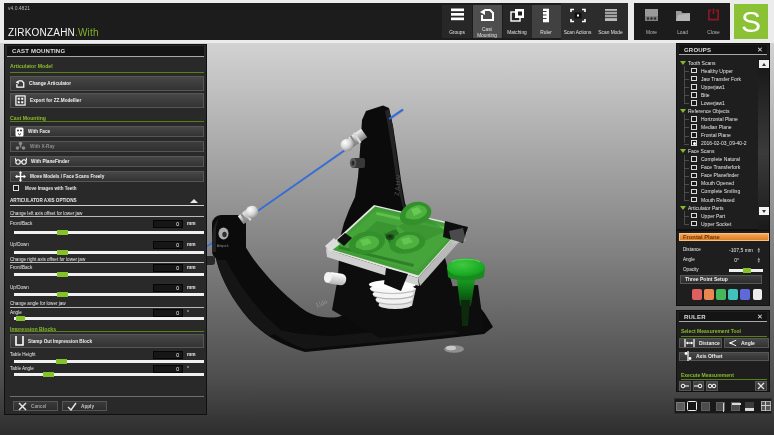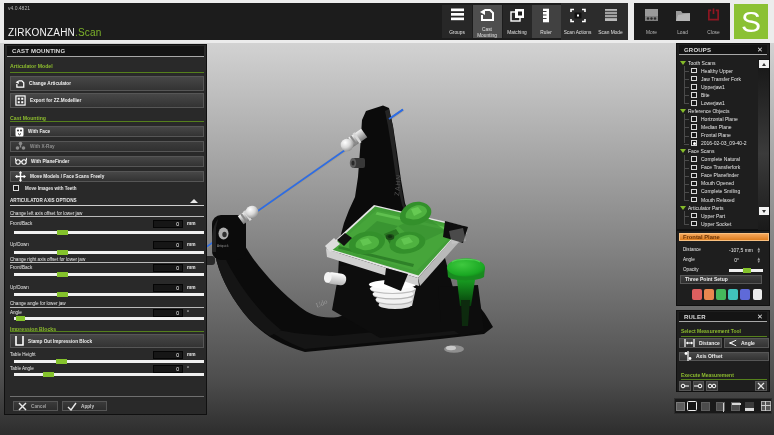--- a/index.html
+++ b/index.html
@@ -160,21 +160,21 @@
 
 <path d="M457,280 L475,280 L471,306 L460,306 Z" fill="url(#stem)"></path>
 <path d="M461,300 L470,300 L468,326 L462,326 Z" fill="#0d2a0e"></path>
 <path d="M447,267 L485,267 L484,277 C478,281.5 453,281.5 448,277 Z" fill="#188a1f"></path>
 <ellipse cx="466" cy="267.5" rx="19" ry="9.2" fill="url(#knob)"></ellipse>
 <path d="M452,262 C456,258.5 476,258.5 480,262" fill="none" stroke="#64d964" stroke-width="1.4" opacity="0.7"></path>
 </svg>
 
 <div class="abs" style="left:4px;top:3px;width:624px;height:37px;background:#1c1c1c;"></div>
 <div class="abs" style="left:8px;top:5px;font-size:5px;color:#b5b5b5;">v4.0.4821</div>
-<div class="abs" style="left:8px;top:27px;font-size:10px;color:#f7f7f7;letter-spacing:.2px;">ZIRKONZAHN<span style="color:#7db32a;">.Scan</span></div>
+<div class="abs" style="left:8px;top:27px;font-size:10px;color:#f7f7f7;letter-spacing:.2px;">ZIRKONZAHN<span style="color:#7db32a;">.With</span></div>
 <div class="abs" style="left:634px;top:3px;width:96px;height:37px;background:#1c1c1c;"></div>
 <div class="abs" style="left:734px;top:4px;width:34px;height:35px;background:#8bc134;color:#fff;
  font-size:30px;text-align:center;line-height:35px;">S</div>
 <div class="tb" style="left:442px;width:30px;background:#272727;">
       <div class="ic">
         <svg width="15" height="13" viewBox="0 0 15 13">
           <g fill="#fff">
             <rect x="1" y="0.5" width="13" height="2.7"></rect>
             <rect x="1" y="5" width="13" height="2.7"></rect>
             <rect x="1" y="9.5" width="13" height="2.7"></rect>

